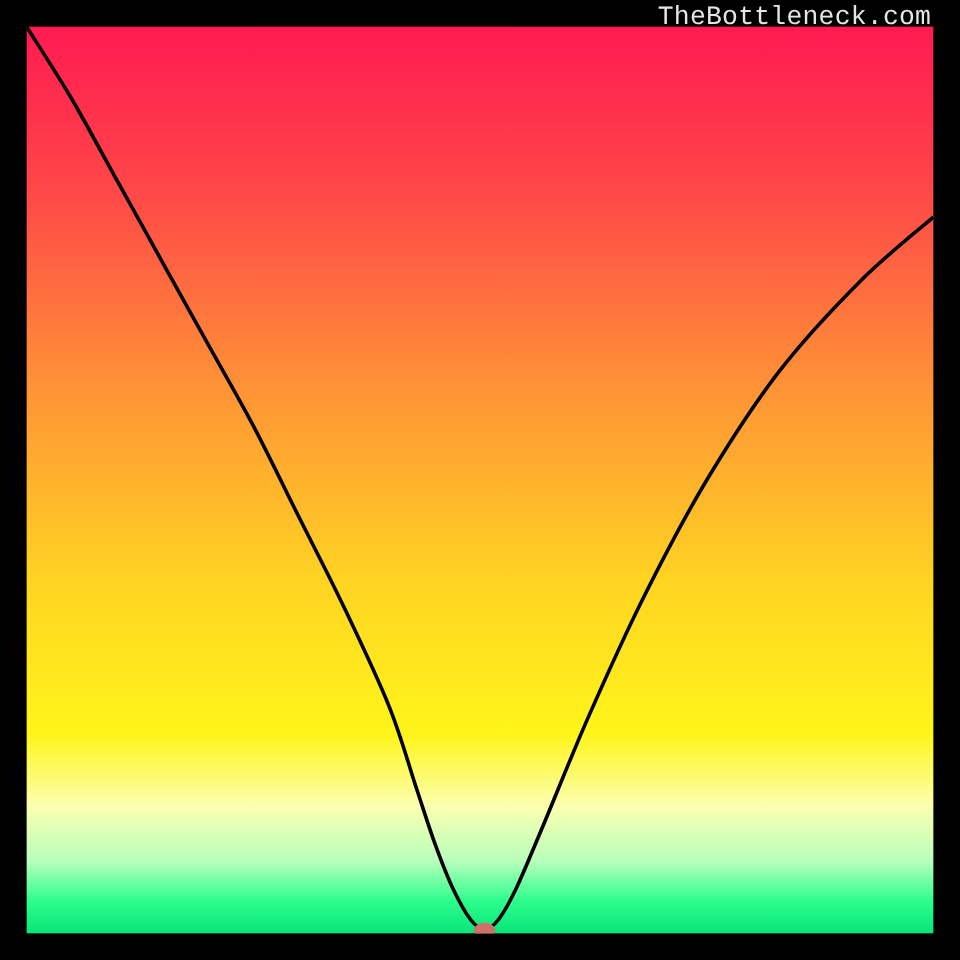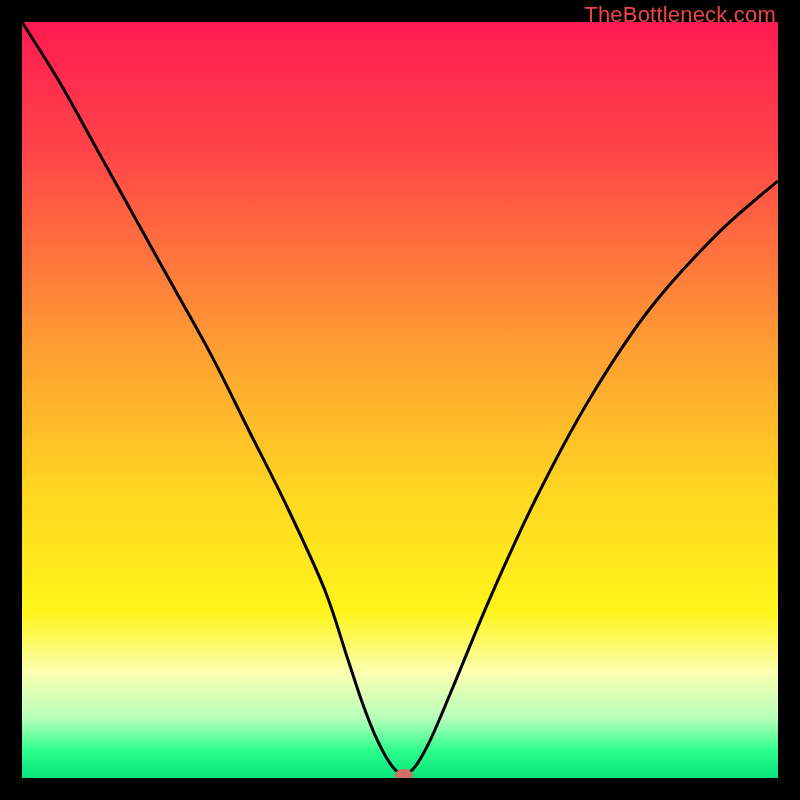--- a/index.html
+++ b/index.html
@@ -22,24 +22,24 @@
     position: absolute;
     left: 0;
     top: 0;
     width: 756px;
     height: 756px;
   }
   .watermark {
     position: absolute;
     top: 2px;
     right: 24px;
-    font-family: Liberation Sans, sans-serif;
+    font-family: Liberation Mono, monospace;
     font-size: 22px;
     font-weight: 500;
-    color: #ef4444;
+    color: #e5e5e5;
     letter-spacing: 0.2px;
   }
   svg {
     display: block;
   }
 </style>
 </head>
 <body>
 
 <div class="frame">

